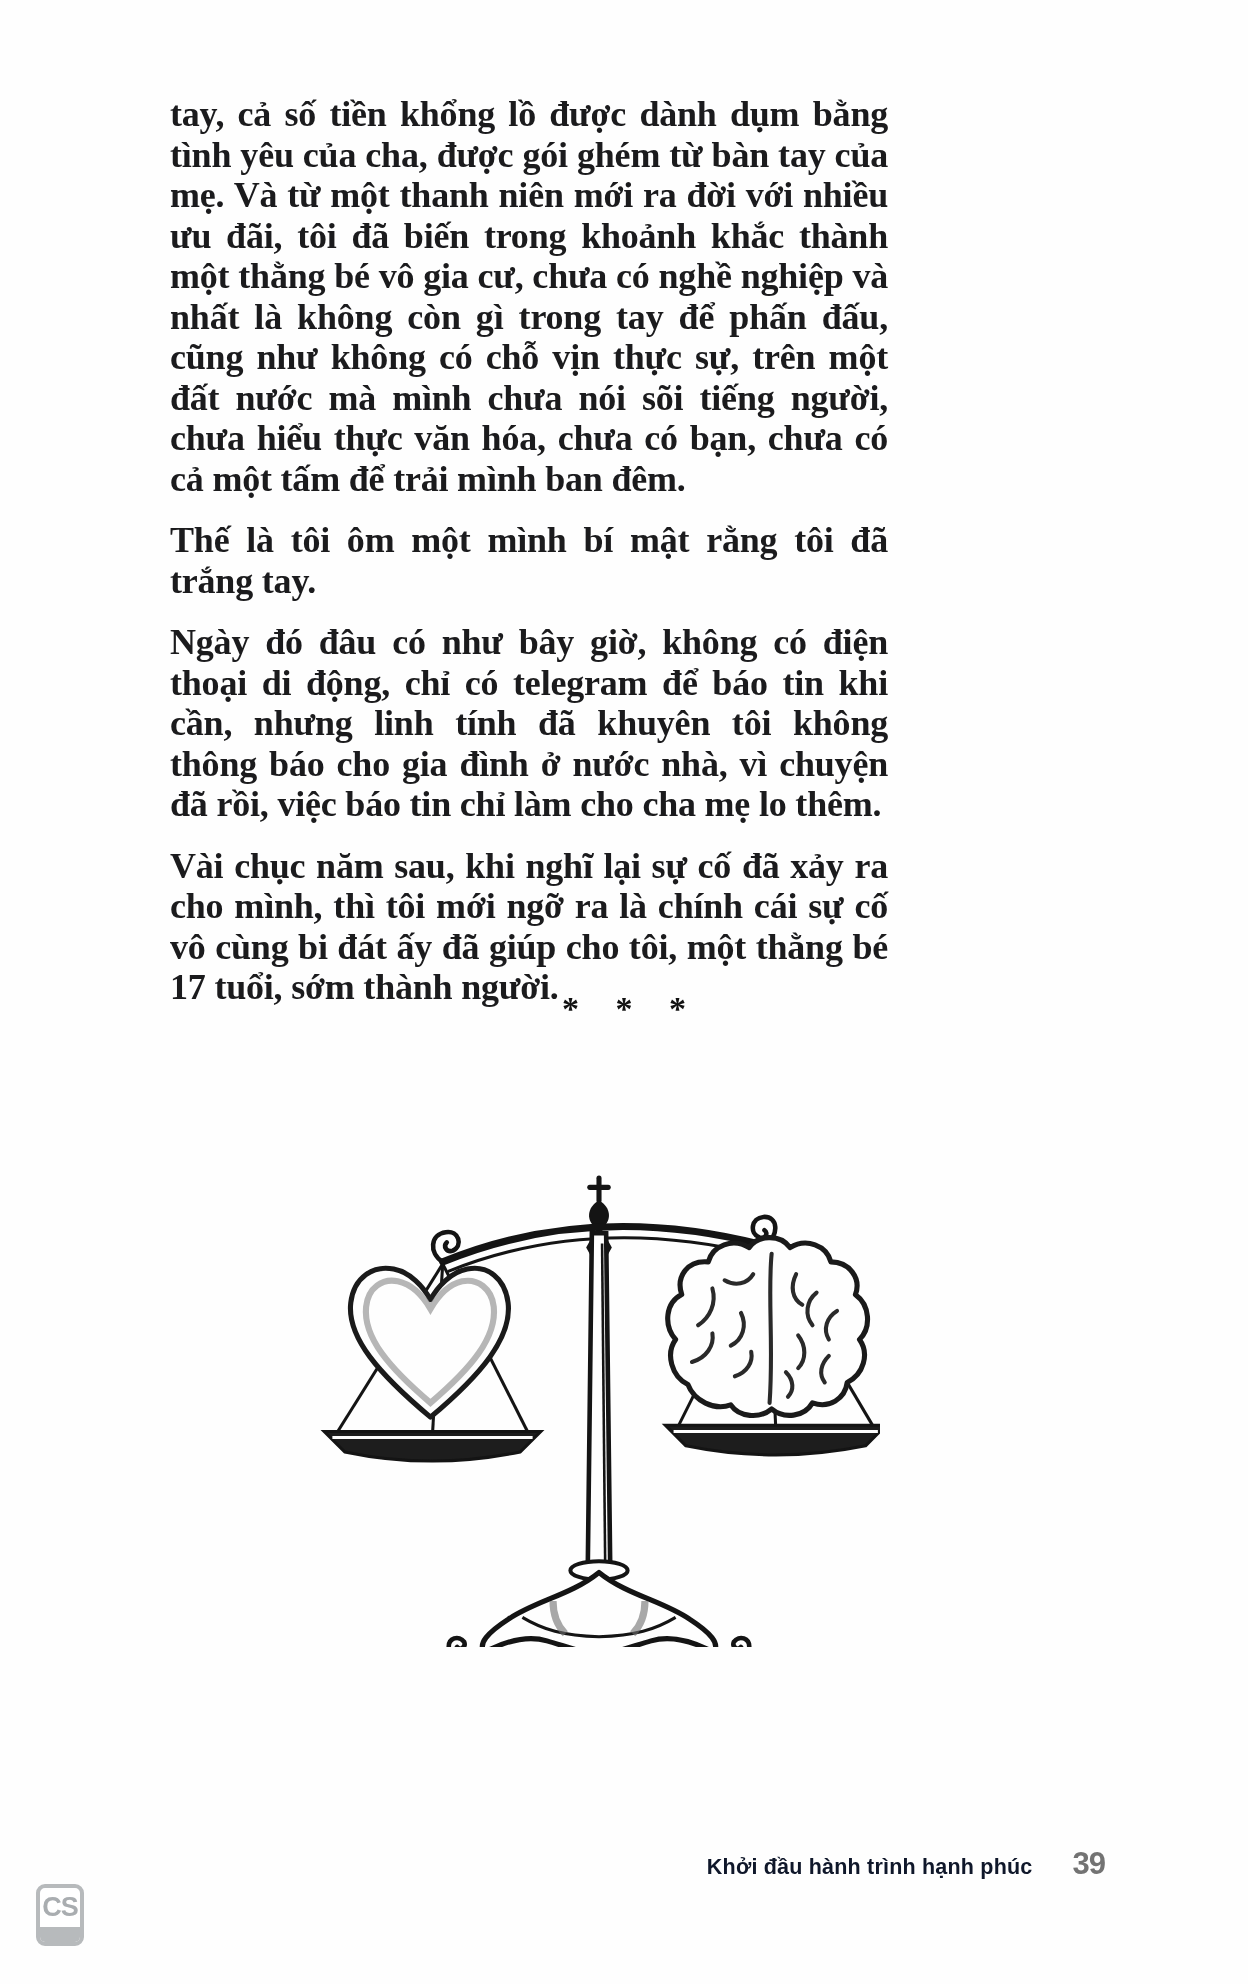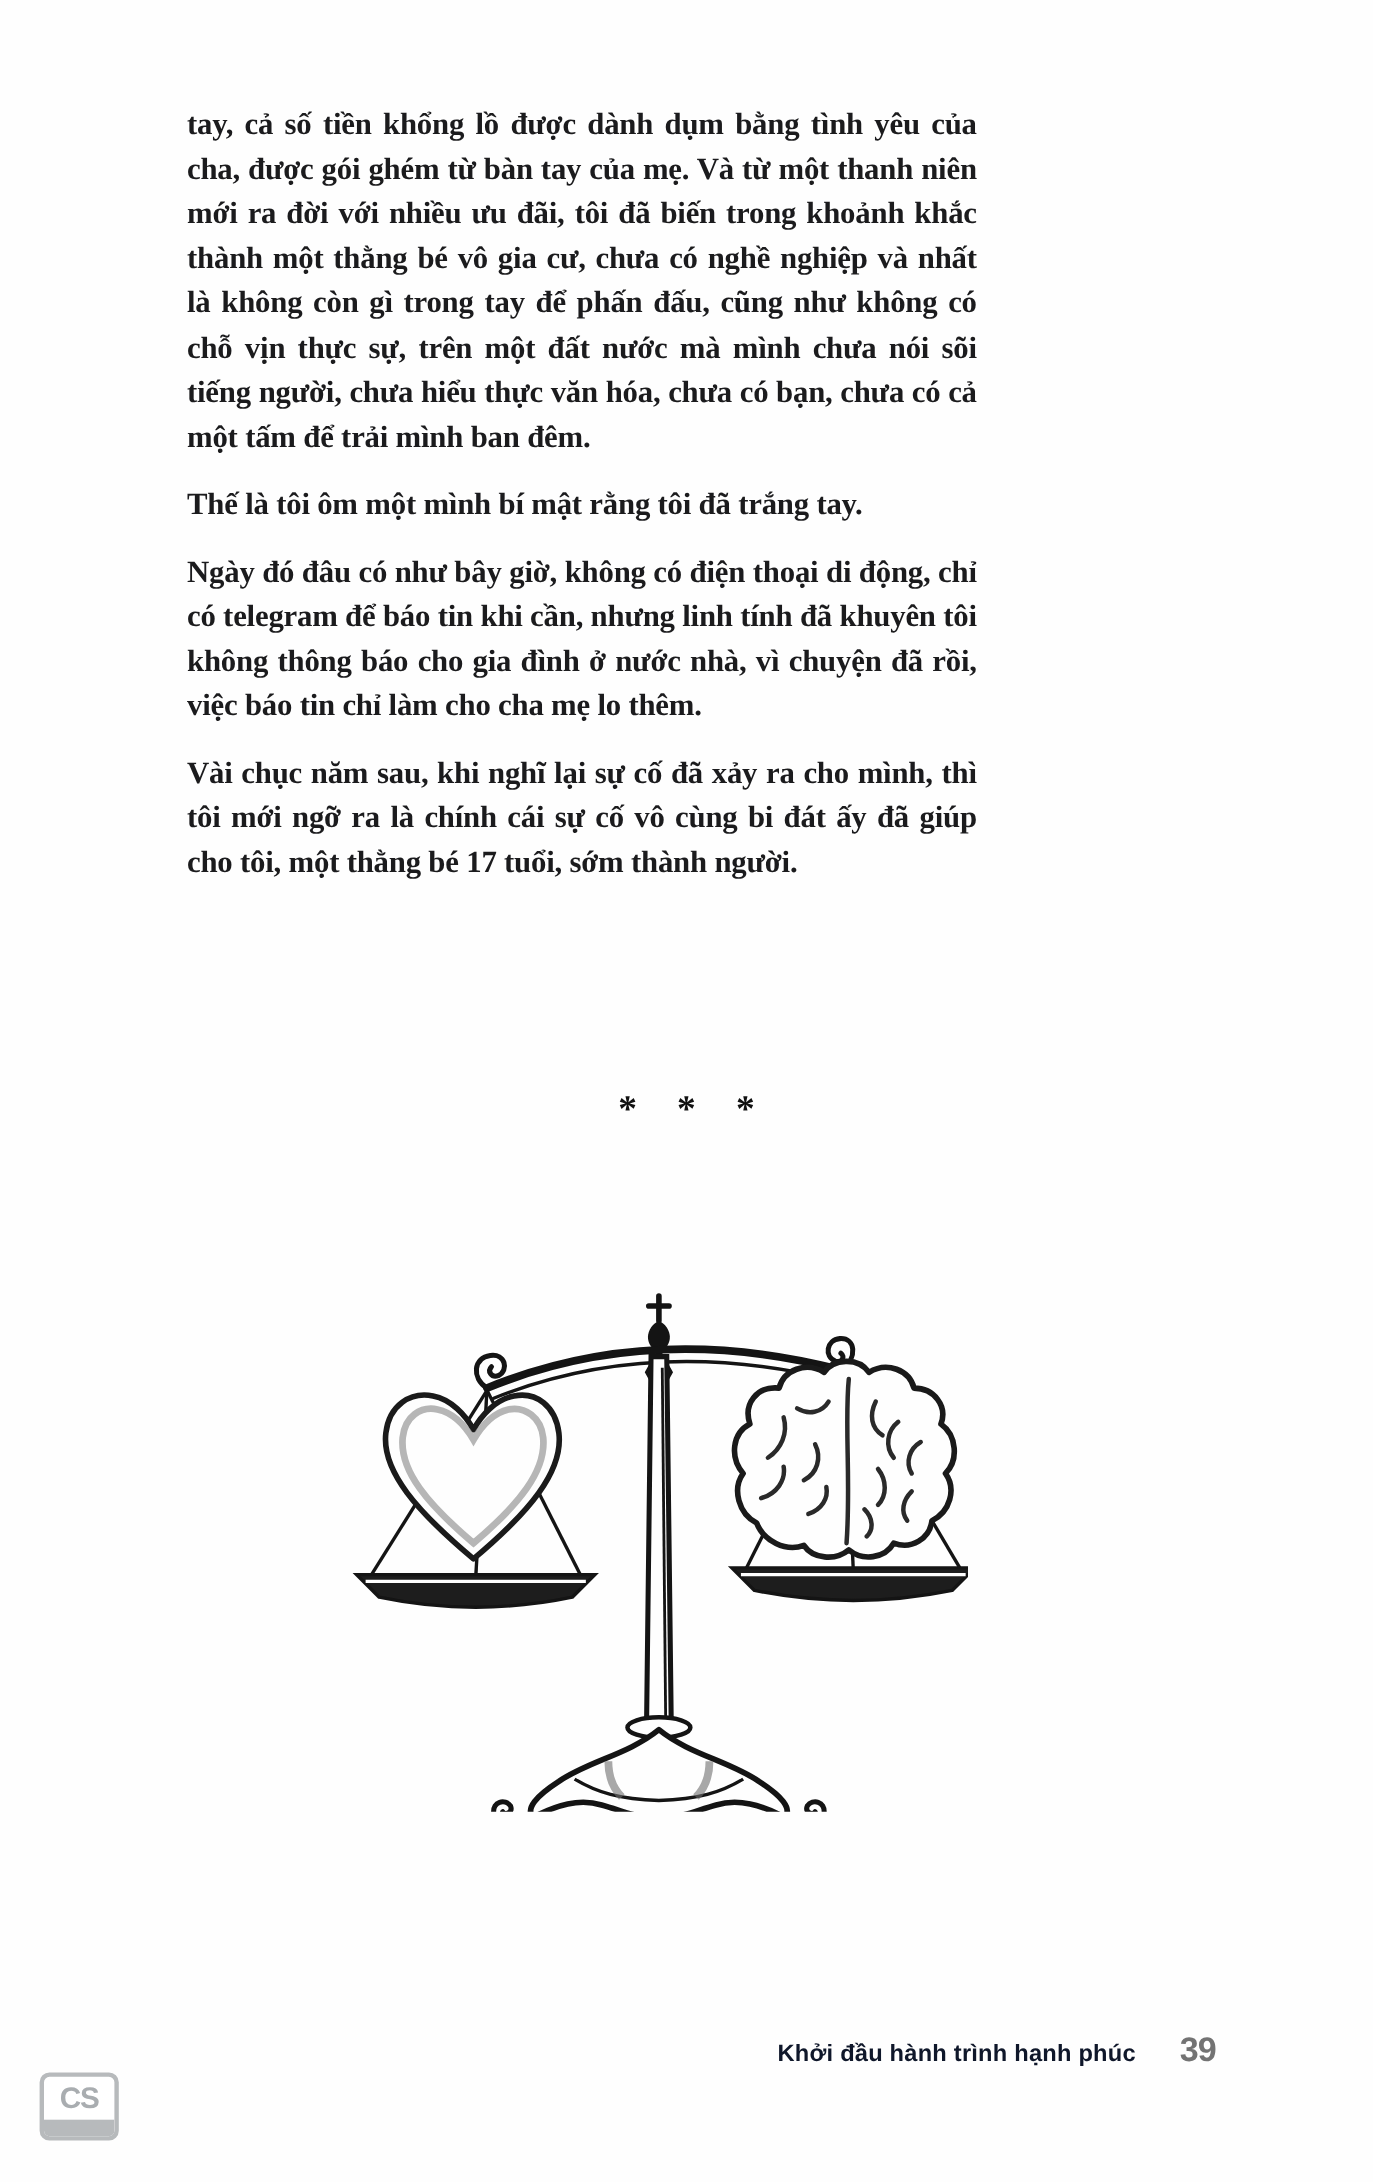--- a/index.html
+++ b/index.html
@@ -13,21 +13,21 @@
     overflow:hidden;
     font-family:"Liberation Serif", serif;
   }
   .text-block {
     position:absolute;
     left:170px;
     top:94px;
     width:718px;
   }
   .body-par {
-    font-size:28px;
+    font-size:36px;
     line-height:40.5px;
     font-weight:bold;
     color:#1b1b1d;
     text-align:justify;
     margin-bottom:21px;
     letter-spacing:-0.2px;
   }
   .separator {
     position:absolute;
     top:990px;
@@ -71,21 +71,21 @@
   .watermark {
     position:absolute;
     left:36px;
     top:1884px;
     display:flex;
     align-items:center;
     gap:16px;
   }
   .cs-badge {
     position:relative;
-    width:72px;
+    width:48px;
     height:62px;
     border:4px solid #b7babc;
     border-radius:9px;
     background:#ffffff;
     overflow:hidden;
     flex:0 0 auto;
   }
   .cs-badge-label {
     position:absolute;
     top:4px;

